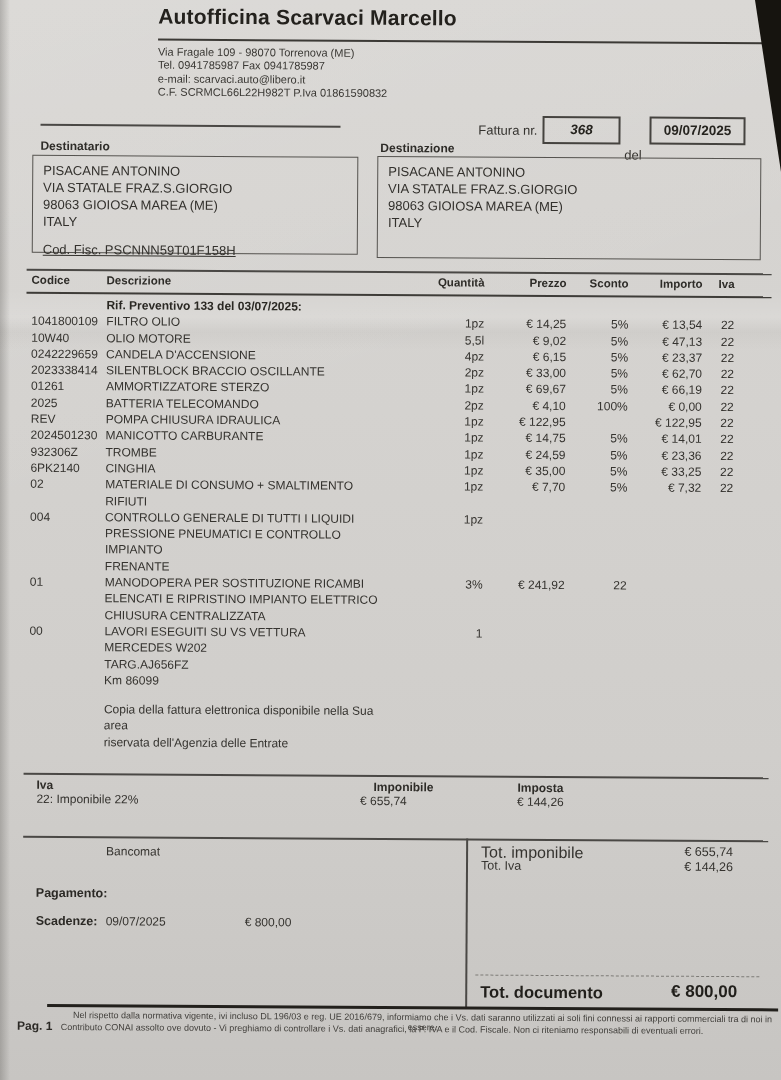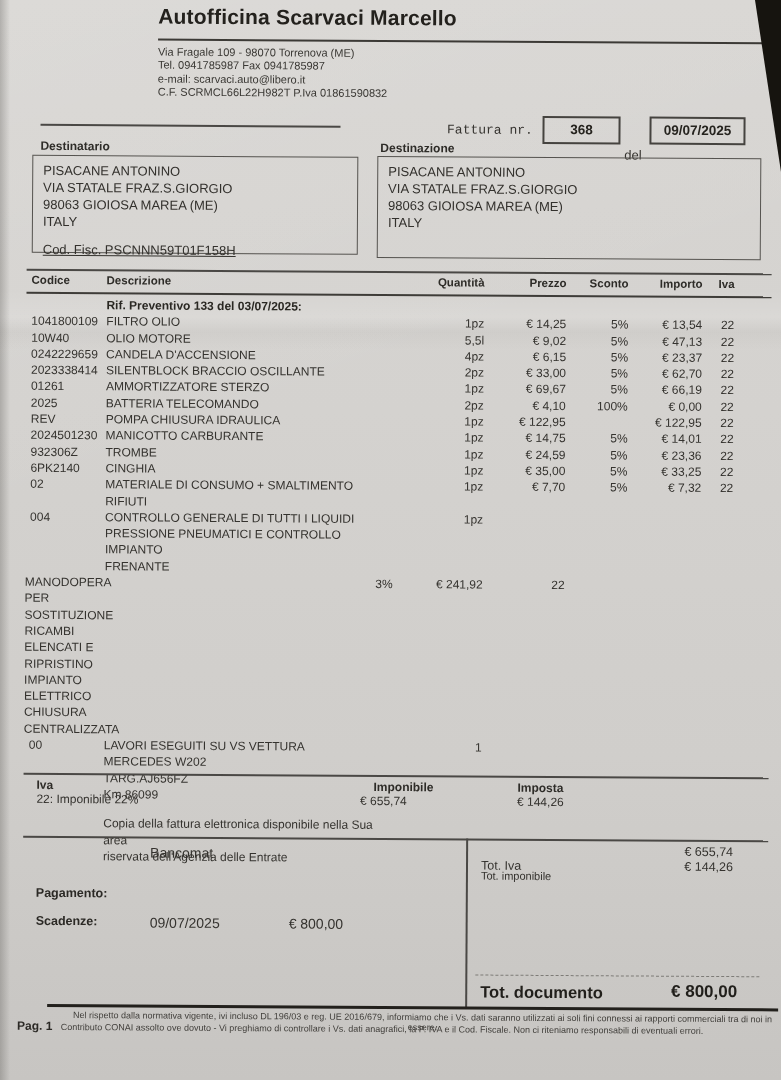--- a/index.html
+++ b/index.html
@@ -23,23 +23,23 @@
   .abs{position:absolute;}
   .hline{position:absolute;background:#4a4845;height:1.5px;}
   .pre{white-space:pre-line;}
 
   
   #company-name{left:155px;top:6px;font-size:21px;font-weight:bold;color:#23211d;letter-spacing:0.2px;}
   #title-rule{left:155px;top:40px;width:616px;height:2px;background:#3c3a36;}
   #addr-block{left:155px;top:47px;font-size:11px;line-height:13.4px;color:#3a3834;}
 
   
-  #fattura-label{left:440px;top:122px;width:95px;text-align:center;font-size:13px;font-family:Liberation Mono, monospace;}
+  #fattura-label{left:440px;top:122px;width:95px;text-align:right;font-size:13px;}
   #fattura-number-box{left:540px;top:115px;width:74px;height:24px;border:2px solid #45433f;
-    text-align:center;line-height:24px;font-size:13.5px;font-weight:bold;color:#26241f;}
+    text-align:center;line-height:24px;font-size:13.5px;font-weight:bold;color:#26241f;font-style:italic;}
   #fattura-del-label{left:622px;top:122px;font-size:13px;margin-top:24px;}
   #fattura-date-box{left:647px;top:115px;width:92px;height:24px;border:2px solid #45433f;
     text-align:center;line-height:24px;font-size:13.5px;font-weight:bold;color:#26241f;}
   #line-under-fattura{left:38px;top:126px;width:300px;}
 
   
   .boxlabel{font-size:12px;font-weight:bold;color:#2e2c28;}
   #destinatario-label{left:38px;top:141px;}
   #destinazione-label{left:378px;top:141px;}
   .destbox{border:1.5px solid #55534f;padding:6px 8px 0 10px;font-size:13px;line-height:17px;color:#33312d;}
@@ -69,27 +69,27 @@
   #iva-imposta-label{left:492px;top:780px;width:100px;text-align:center;}
   .sumval{font-size:12px;}
   #iva-row-text{left:38px;top:794px;}
   #iva-imponibile-value{left:335px;top:794px;width:100px;text-align:center;}
   #iva-imposta-value{left:492px;top:794px;width:100px;text-align:center;}
 
   
   #pay-top-line{left:25px;top:838px;width:745px;}
   #pay-vline{left:468px;top:838px;width:1.5px;height:170px;background:#4a4845;}
   .paylabel{font-size:12.5px;font-weight:bold;color:#2b2925;}
-  .payval{font-size:14px;margin-left:44px;}
+  .payval{font-size:12px;}
   #pagamento-label{left:38px;top:888px;}
   #pagamento-value{left:108px;top:846px;}
   #scadenze-label{left:38px;top:916px;}
   #scadenze-date{left:108px;top:916px;}
   #scadenze-amount{left:247px;top:916px;}
-  #tot-imponibile-label{left:483px;top:869px;font-size:11px;}
+  #tot-imponibile-label{left:483px;top:843px;font-size:16px;}
   #tot-imponibile-value{left:630px;top:843px;width:105px;text-align:right;font-size:12.5px;}
   #tot-iva-label{left:483px;top:858px;font-size:12.5px;}
   #tot-iva-value{left:630px;top:858px;width:105px;text-align:right;font-size:12.5px;}
   #dash-line{left:478px;top:974px;width:284px;border-top:1.5px dashed #7d7b77;}
   #tot-doc-label{left:483px;top:982px;font-size:16.5px;font-weight:bold;color:#211f1b;}
   #tot-doc-value{left:598px;top:980px;width:142px;text-align:right;font-size:17px;font-weight:bold;color:#211f1b;}
   #bottom-line{left:50px;top:1006px;width:731px;height:2.5px;background:#22201c;}
 
   
   .footnote{font-size:9px;color:#413f3b;text-align:center;}
@@ -261,20 +261,21 @@
           <div class="c-desc">CONTROLLO GENERALE DI TUTTI I LIQUIDI
 PRESSIONE PNEUMATICI E CONTROLLO IMPIANTO
 FRENANTE</div>
           <div class="c-qty">1pz</div>
           <div class="c-price"></div>
           <div class="c-discount"></div>
           <div class="c-amount"></div>
           <div class="c-vat"></div>
         </div>
         <div class="trow">
+          <div class="c-code">01</div>
           <div class="c-desc">MANODOPERA PER SOSTITUZIONE RICAMBI
 ELENCATI E RIPRISTINO IMPIANTO ELETTRICO
 CHIUSURA CENTRALIZZATA</div>
           <div class="c-discount">3%</div>
           <div class="c-amount">€ 241,92</div>
           <div class="c-vat">22</div>
         </div>
         <div class="trow">
           <div class="c-code">00</div>
           <div class="c-desc">LAVORI ESEGUITI SU VS VETTURA

